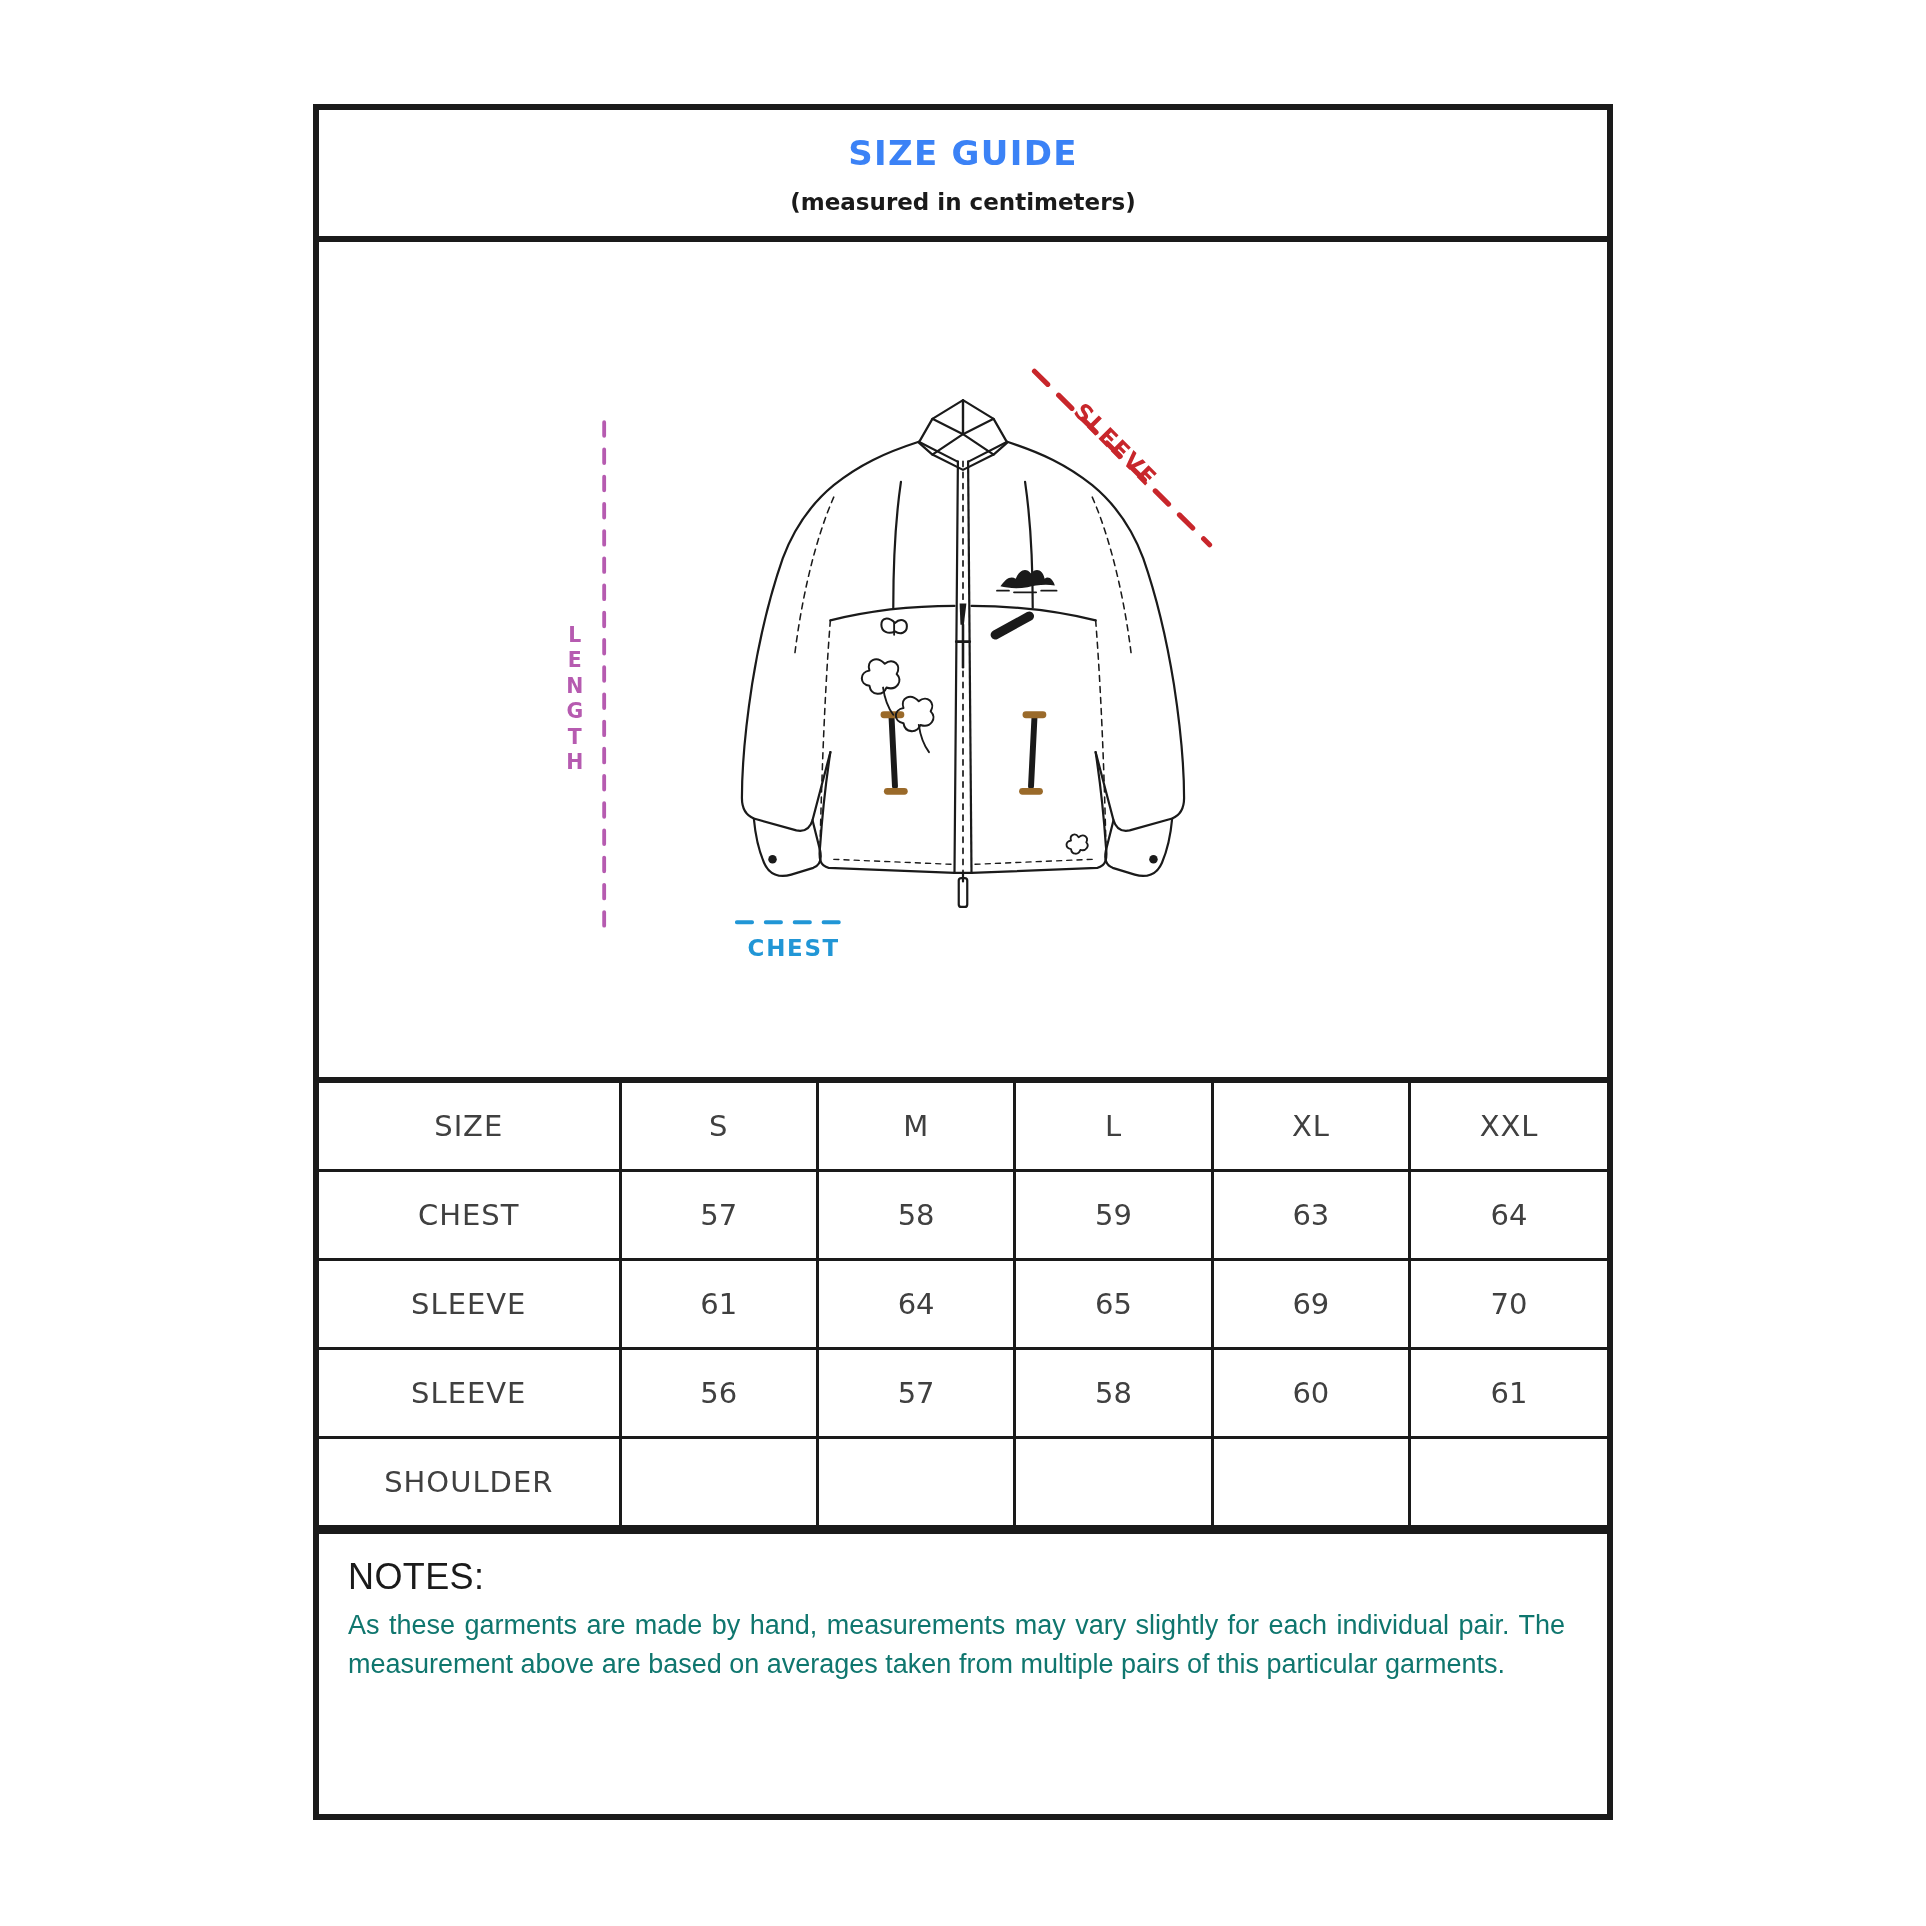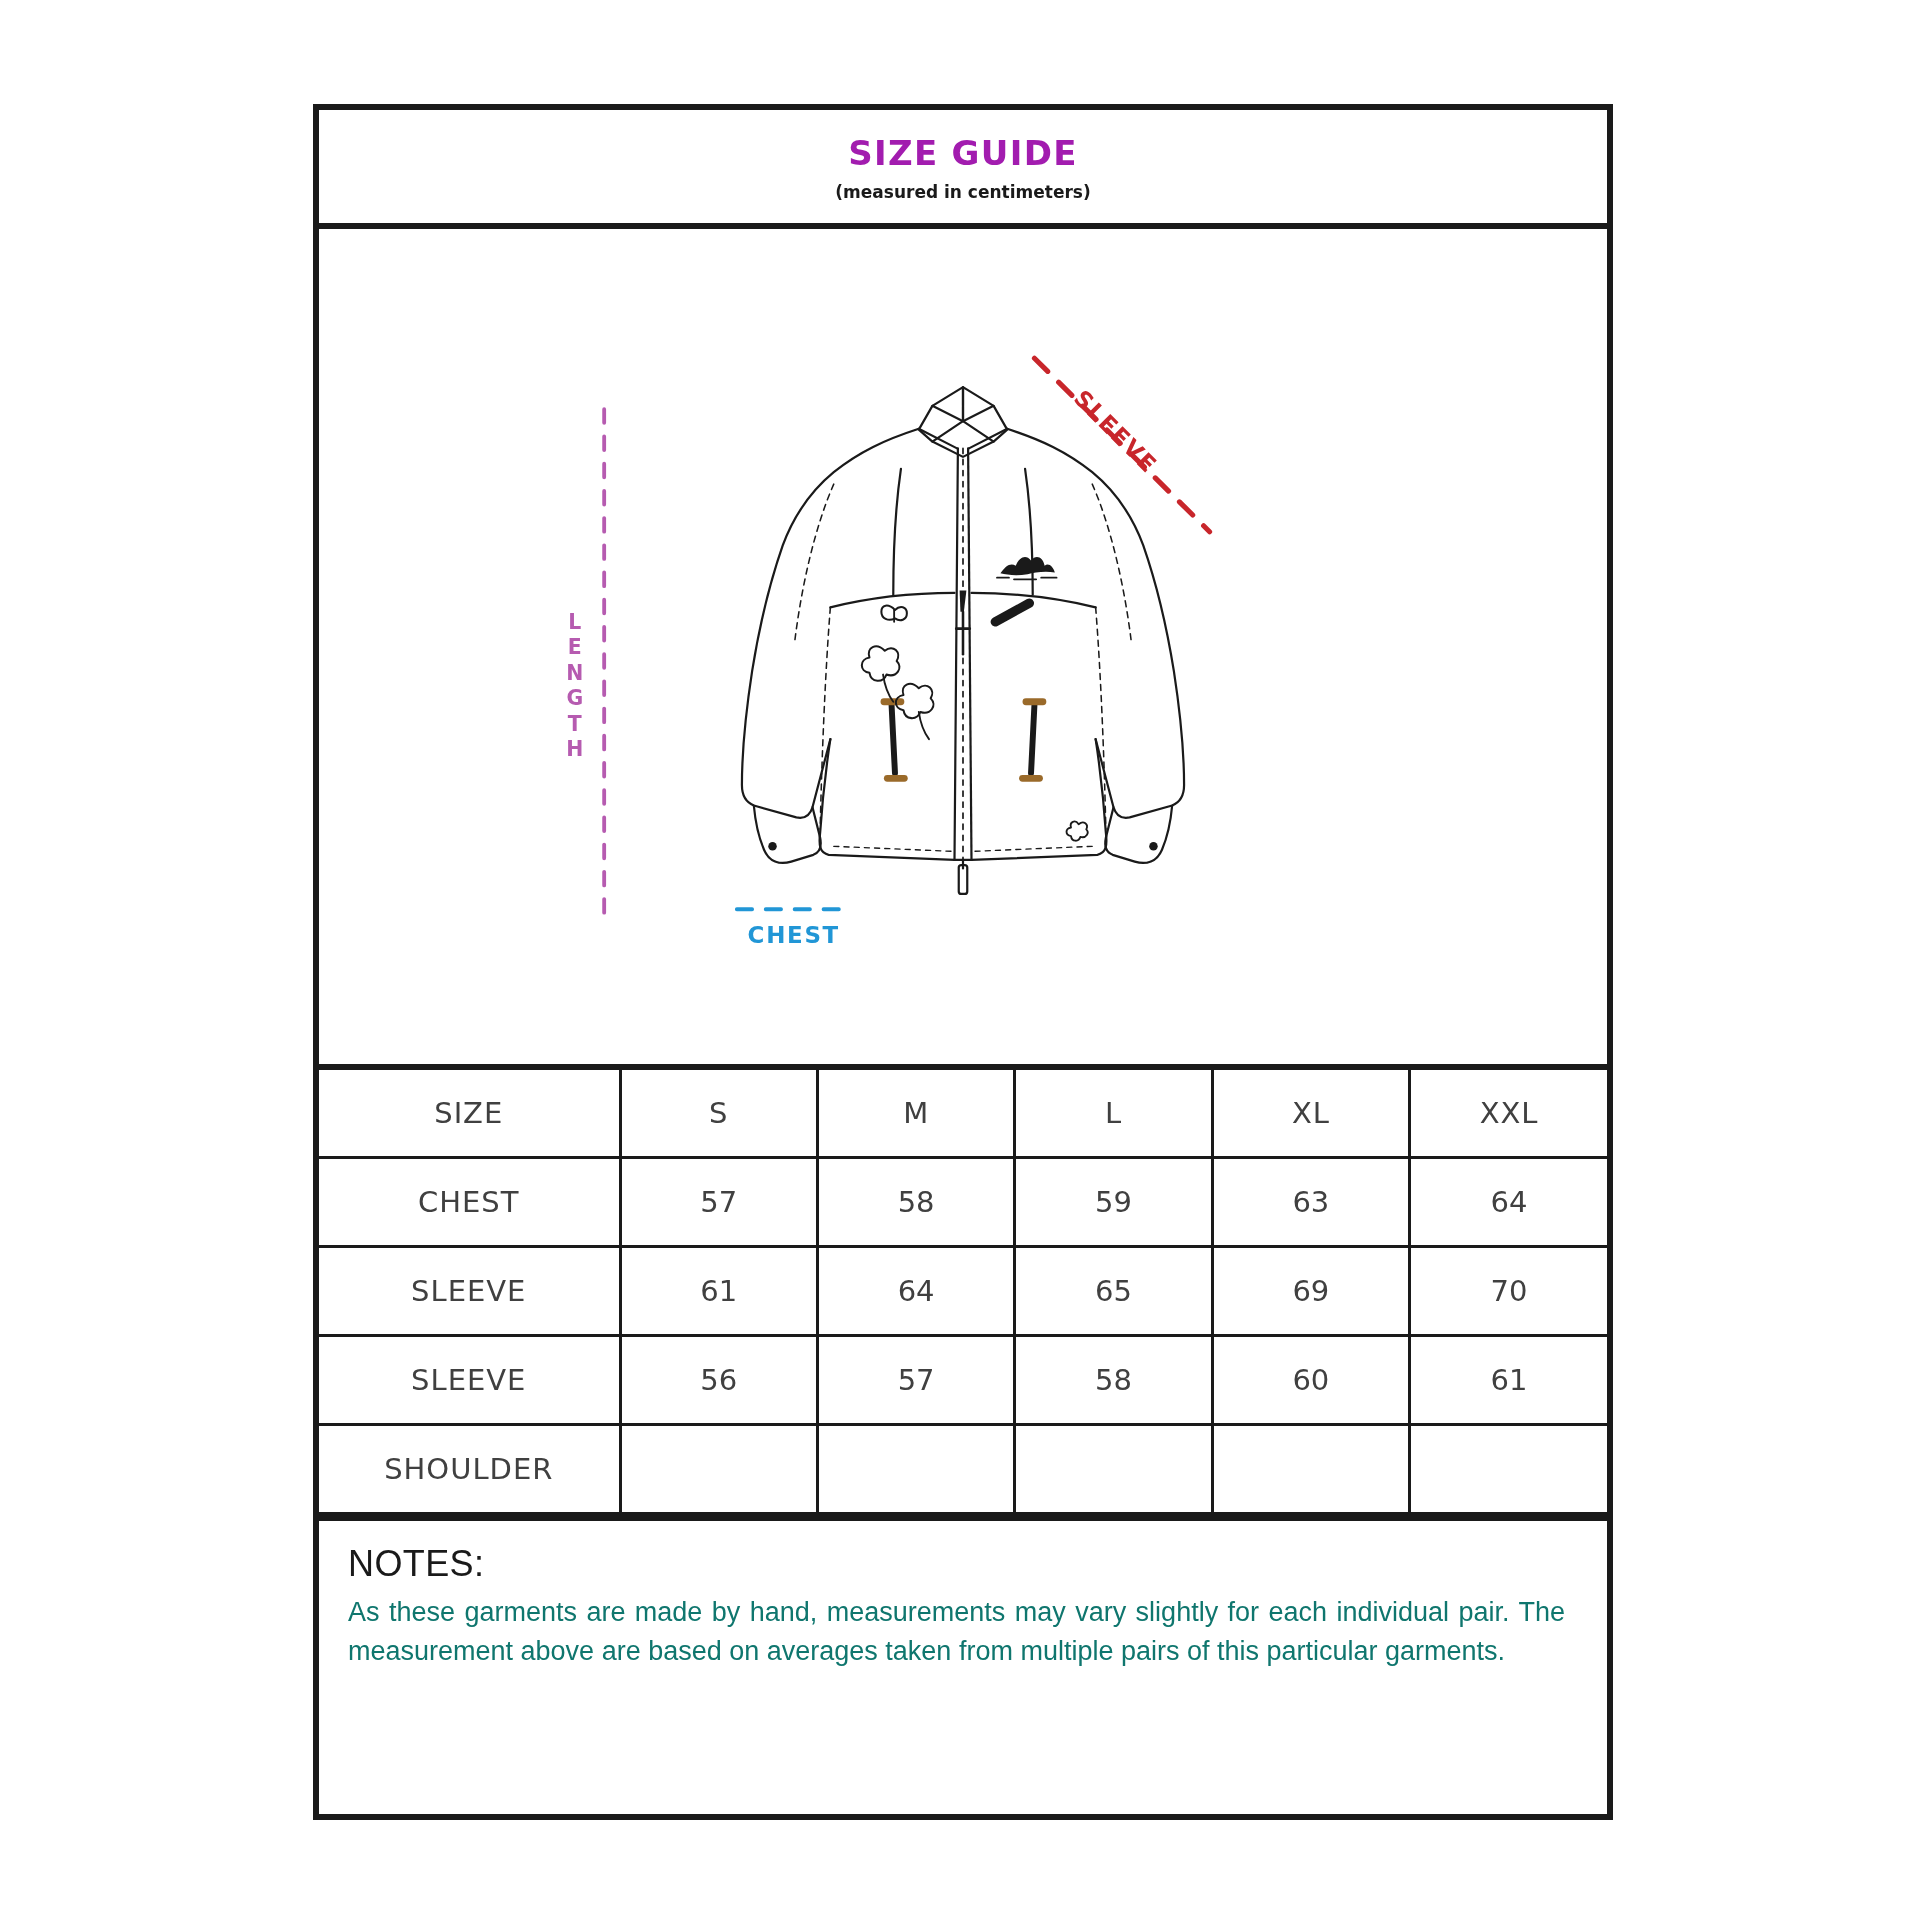--- a/index.html
+++ b/index.html
@@ -32,29 +32,29 @@
   .header {
     border-bottom: 6px solid #1a1a1a;
     padding: 24px 0 20.5px 0;
     text-align: center;
   }
   .header-title {
     font-family: "DejaVu Sans", sans-serif;
     font-weight: bold;
     font-size: 34px;
     letter-spacing: 1.3px;
-    color: #a21caf;
+    color: #3b82f6;
     line-height: 1.15;
   }
   .header-sub {
     font-family: "DejaVu Sans", sans-serif;
     font-weight: bold;
-    font-size: 17px;
+    font-size: 23px;
     color: #1a1a1a;
-    margin-top: 9px;
+    margin-top: 16px;
   }
 
   
   .illus {
     position: relative;
     height: 841px;
     border-bottom: 6px solid #1a1a1a;
     box-sizing: border-box;
   }
   .illus svg { display:block; width:100%; height:100%; }

